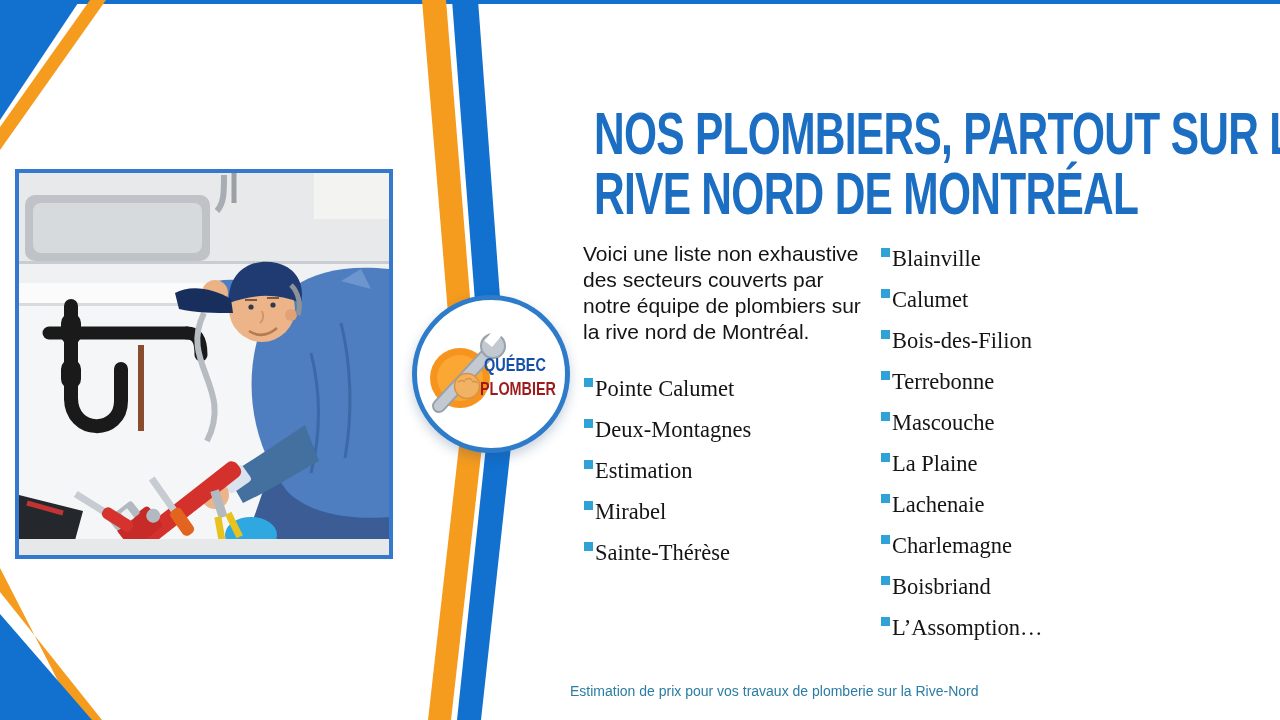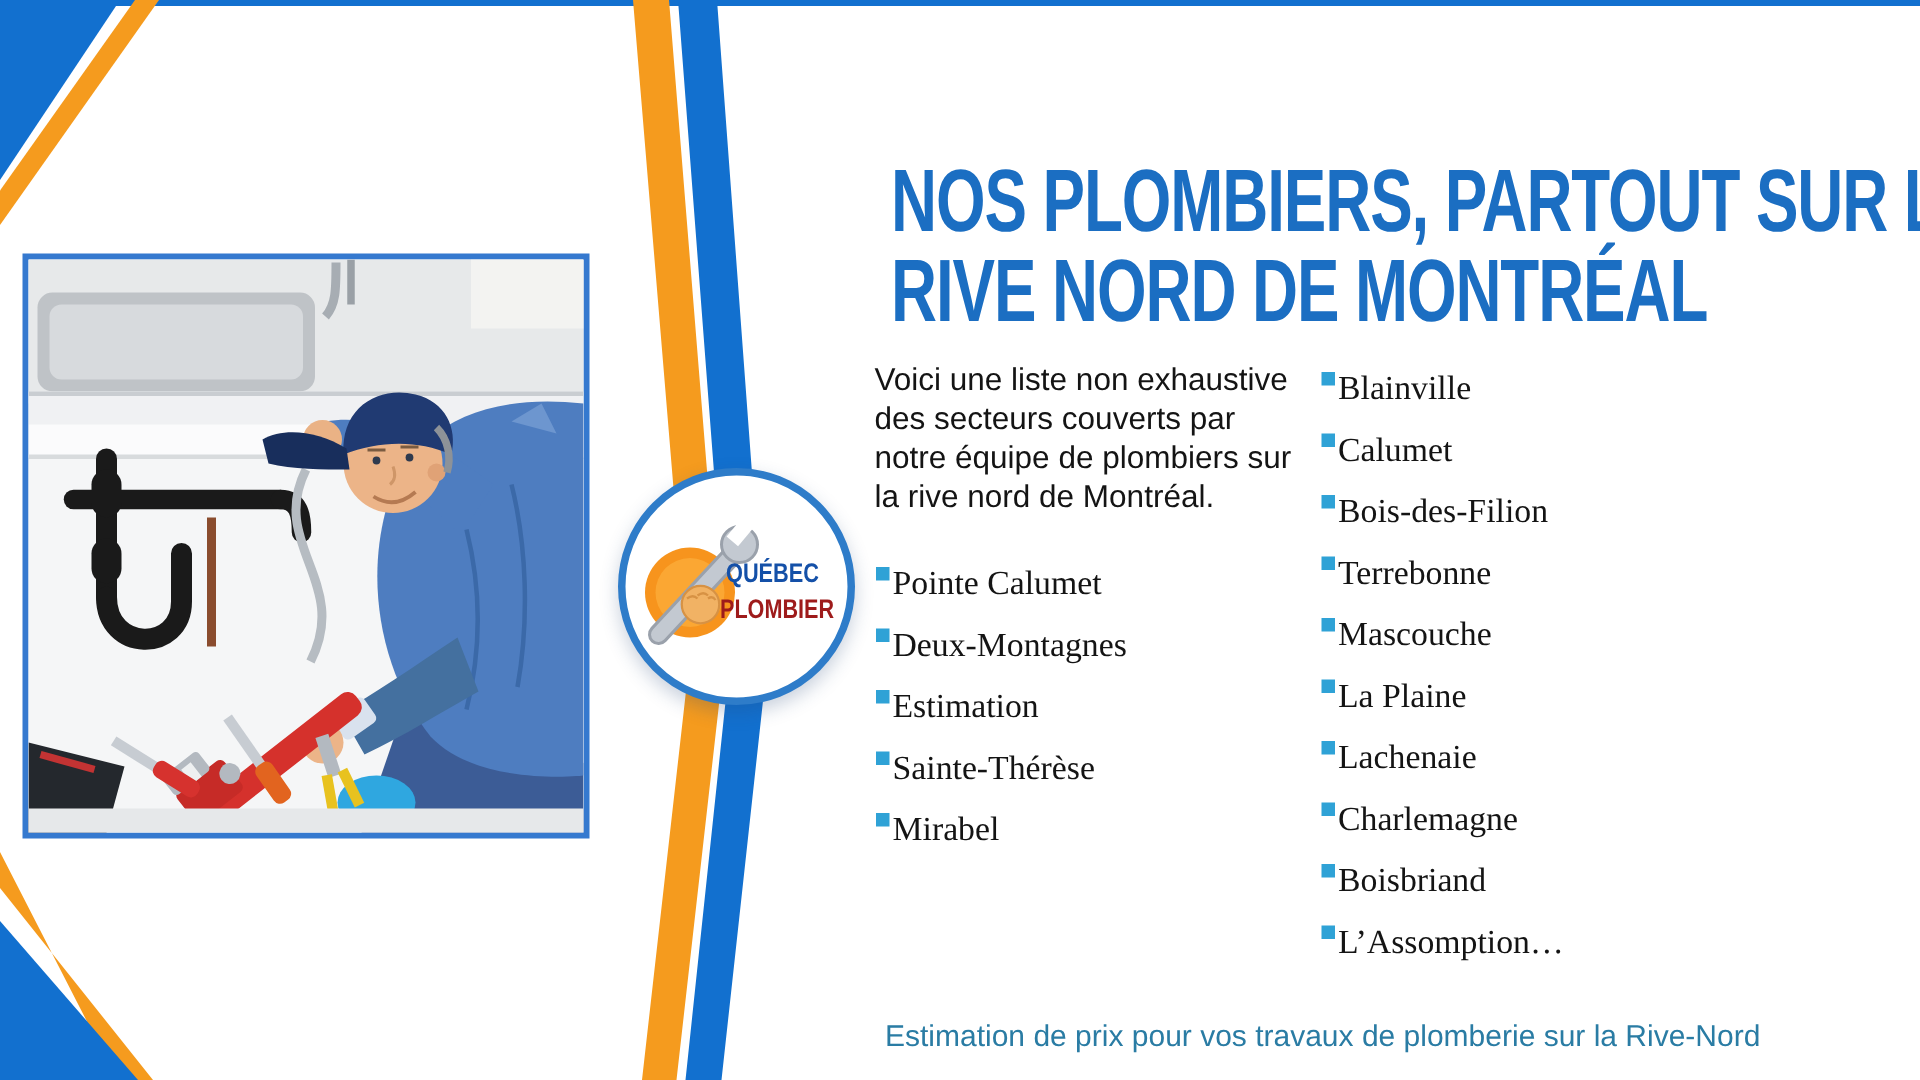--- a/index.html
+++ b/index.html
@@ -17,41 +17,41 @@
   html,body{width:1280px;height:720px;overflow:hidden;background:#ffffff;
     font-family:"Liberation Sans", sans-serif;}
   .slide{position:relative;width:1280px;height:720px;background:#fff;overflow:hidden;}
 
   .decor-svg{position:absolute;inset:0;width:100%;height:100%;z-index:1;pointer-events:none;}
 
   .photo-frame{position:absolute;left:15px;top:169px;width:378px;height:390px;
     border:4px solid var(--photo-border);background:#fff;z-index:2;}
   .photo-frame svg{display:block;width:100%;height:100%;}
 
-  .logo-badge{position:absolute;left:412px;top:312px;width:158px;height:158px;
+  .logo-badge{position:absolute;left:412px;top:295px;width:158px;height:158px;
     border-radius:50%;background:#fff;border:5px solid #2e7cc9;z-index:3;
     box-shadow:0 5px 12px rgba(40,70,120,.25);}
   .logo-badge svg{display:block;width:100%;height:100%;}
 
   .title{position:absolute;left:594px;top:104px;z-index:2;color:var(--title-blue);
     font-weight:bold;font-size:59px;line-height:60px;letter-spacing:-1px;}
   .title-line{display:block;transform:scaleX(0.72);transform-origin:0 50%;white-space:nowrap;}
 
   .intro{position:absolute;left:583px;top:241px;width:278px;z-index:2;
     color:var(--text-dark);font-size:21px;line-height:26px;}
 
   ul.sector-list{position:absolute;z-index:2;list-style:none;}
   ul.sector-list li{font-size:22.5px;line-height:22px;margin-bottom:19px;color:var(--text-dark);white-space:nowrap;font-family:Liberation Serif, serif;}
   ul.sector-list li::before{content:"";display:inline-block;width:9px;height:9px;
     background:var(--bullet-blue);margin-right:2px;vertical-align:9px;}
   .list-left{left:584px;top:378px;}
   .list-right{left:881px;top:248px;}
 
-  .footer-link{position:absolute;left:590px;top:678px;z-index:2;color:var(--link-teal);
-    font-size:20px;line-height:26px;cursor:pointer;white-space:nowrap;}
+  .footer-link{position:absolute;left:570px;top:678px;z-index:2;color:var(--link-teal);
+    font-size:14px;line-height:26px;cursor:pointer;white-space:nowrap;}
 </style>
 </head>
 <body>
 
 <div class="slide">
 
   <svg class="decor-svg" viewBox="0 0 1280 720" preserveAspectRatio="none">
     <rect x="0" y="0" width="1280" height="4" style="fill:var(--accent-blue)"></rect>
     <polygon points="0,0 80,0 0,120" style="fill:var(--accent-blue)"></polygon>
     <polygon points="90,0 106,0 0,150 0,127" style="fill:var(--accent-orange)"></polygon>
@@ -164,22 +164,22 @@
     <span class="title-line">NOS PLOMBIERS, PARTOUT SUR LA</span>
     <span class="title-line">RIVE NORD DE MONTRÉAL</span>
   </h1>
 
   <p class="intro">Voici une liste non exhaustive des secteurs couverts par notre équipe de plombiers sur la rive nord de Montréal.</p>
 
   <ul class="sector-list list-left">
       <li>Pointe Calumet</li>
       <li>Deux-Montagnes</li>
       <li>Estimation</li>
+      <li>Mirabel</li>
       <li>Sainte-Thérèse</li>
-      <li>Mirabel</li>
     </ul>
   <ul class="sector-list list-right">
       <li>Blainville</li>
       <li>Calumet</li>
       <li>Bois-des-Filion</li>
       <li>Terrebonne</li>
       <li>Mascouche</li>
       <li>La Plaine</li>
       <li>Lachenaie</li>
       <li>Charlemagne</li>

